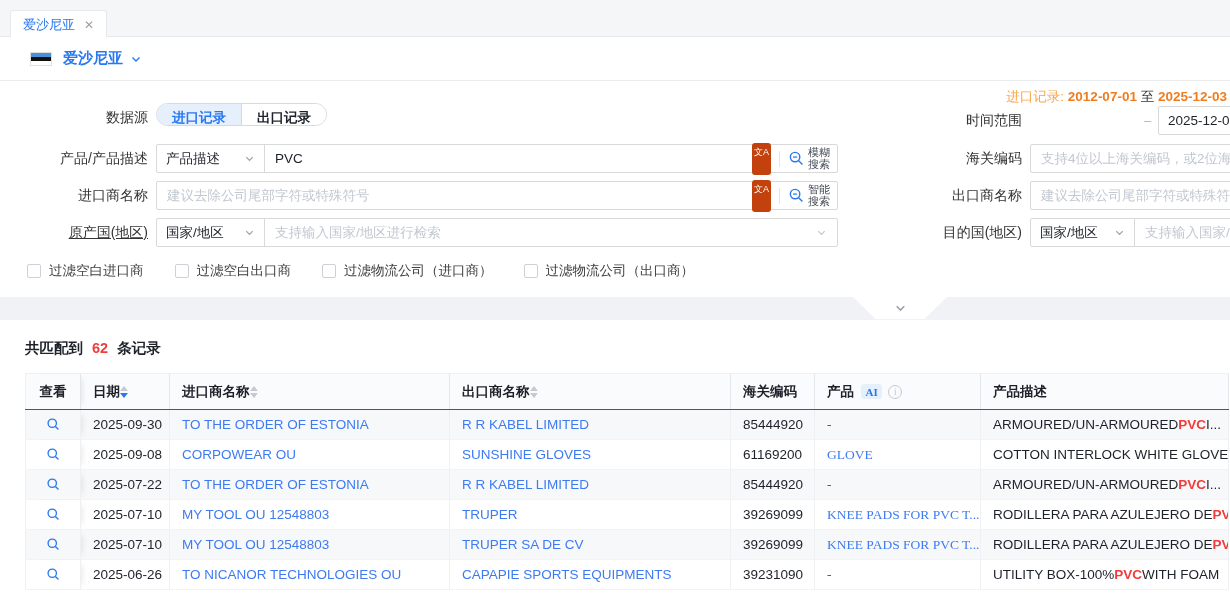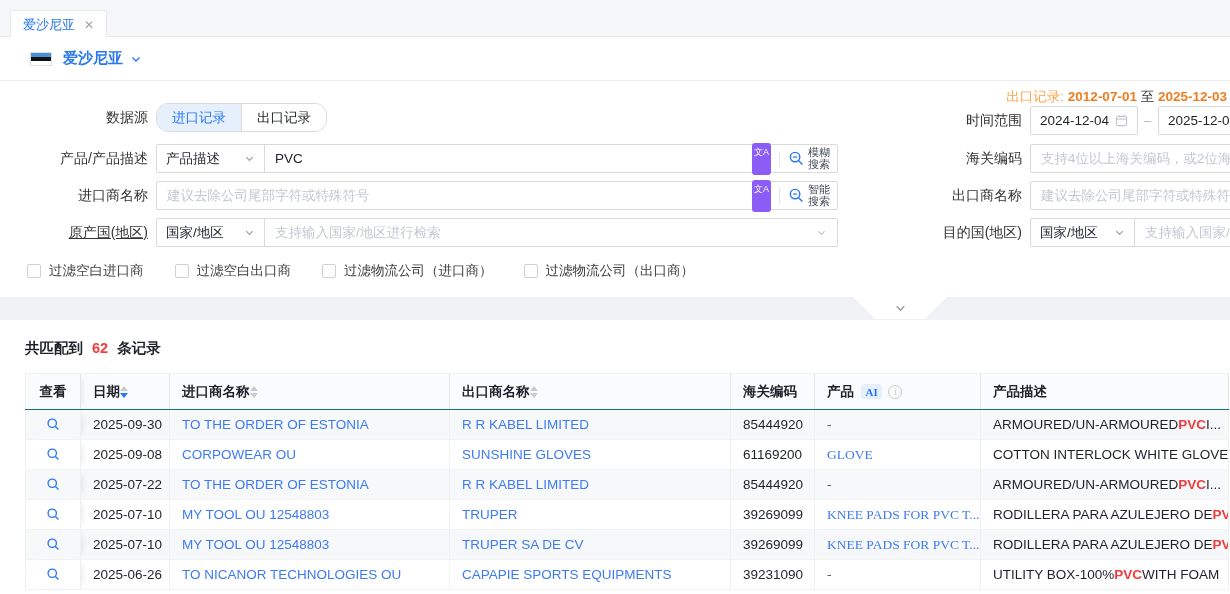--- a/index.html
+++ b/index.html
@@ -27,42 +27,42 @@
 
   
   .filter { position:absolute; left:0; top:82px; width:100%; height:215px; background:#fff; }
   .upd { position:absolute; top:6px; right:3px; font-size:13.5px; }
   .upd .ul { color:#f7a54a; }
   .upd .ud { color:#ee7d1f; font-weight:bold; }
   .upd .uz { color:#333; }
   .flabel { position:absolute; width:148px; text-align:right; font-size:14px; color:#333; line-height:28px; }
   .flabel-r { position:absolute; left:924px; width:98px; text-align:right; font-size:14px; color:#333; line-height:28px; }
 
-  .seg { position:absolute; left:156px; top:21px; height:29px; display:flex;
-    border:1px solid #d9d9d9; border-radius:12px; overflow:hidden; }
+  .seg { position:absolute; left:156px; top:21px; height:23px; display:flex;
+    border:1px solid #d9d9d9; border-radius:12px; overflow:hidden;font-weight:bold; }
   .seg > div { padding:0 15px; line-height:27px; font-size:13.5px; cursor:pointer; background:#fff; }
   .seg .on { background:#e6f0fd; color:#2878f0; }
   .seg .off { border-left:1px solid #d9d9d9; color:#1d2129; }
 
   .datebox { position:absolute; height:29px; border:1px solid #d9d9d9; border-radius:2px;
     background:#fff; display:flex; align-items:center; padding:0 9px; font-size:13.5px; color:#1d2129; }
   .datebox .cal { margin-left:auto; display:flex; }
   .dash { position:absolute; color:#aeb3bb; font-size:13px; line-height:29px; }
 
   .fgroup { position:absolute; left:156px; width:682px; height:29px; border:1px solid #d9d9d9;
     border-radius:2px; background:#fff; display:flex; align-items:center; }
   .fgroup-r { position:absolute; left:1030px; width:215px; height:29px; border:1px solid #d9d9d9;
     border-radius:2px; background:#fff; display:flex; align-items:center; }
   .gsel { width:108px; height:100%; border-right:1px solid #d9d9d9; display:flex;
     align-items:center; padding:0 9px; font-size:13.5px; color:#1d2129; cursor:pointer; }
   .gsel .sv { flex:1; }
   .ginput { flex:1; height:100%; border:none; outline:none; padding:0 10px;
     font-size:13.5px; color:#1d2129; font-family:inherit; background:transparent; min-width:0; }
   .ginput::placeholder { color:#c2c7d0; }
-  .trans-ic { width:19px; height:32px; background:#8b5cf6; border-radius:3px; color:#fff;
+  .trans-ic { width:19px; height:32px; background:#c2410c; border-radius:3px; color:#fff;
     font-size:9px; line-height:19px; text-align:center; flex:0 0 auto; cursor:pointer; }
   .vdiv { width:1px; height:16px; background:#e3e5e9; margin:0 8px; flex:0 0 auto; }
   .srch-btn { display:flex; align-items:center; gap:3px; padding-right:7px; cursor:pointer; flex:0 0 auto; }
   .srch-txt { font-size:11px; line-height:11.5px; color:#424a54; }
   .end-chev { margin:0 10px 0 auto; display:flex; flex:0 0 auto; }
 
   .checks { position:absolute; left:27px; top:180px; display:flex; }
   .chk { display:flex; align-items:center; margin-right:31px; cursor:pointer; }
   .chk .box { width:14px; height:14px; border:1px solid #cdd0d6; border-radius:2px; background:#fff; }
   .chk .lbl { margin-left:8px; font-size:13.5px; color:#404040; }
@@ -131,43 +131,32 @@
     <span class="country">爱沙尼亚</span>
     <span class="hdr-chev">
       <svg width="12" height="12" viewBox="0 0 12 12">
           <polyline points="2.5,4.5 6,8 9.5,4.5" fill="none" stroke="#2878f0" stroke-width="1.4"></polyline>
         </svg>
     </span>
   </div>
 
   <div class="filter">
     <div class="upd">
-      <span class="ul">出口记录:</span>
+      <span class="ul">进口记录:</span>
       <span class="ud">2012-07-01</span>
       <span class="uz">至</span>
       <span class="ud">2025-12-03</span>
     </div>
 
     <div class="flabel" style="top:21px;">数据源</div>
     <div class="seg">
       <div class="on">进口记录</div>
       <div class="off">出口记录</div>
     </div>
     <div class="flabel-r" style="top:24px;">时间范围</div>
-    <div class="datebox" style="left:1030px; top:24px; width:108px;">
-      <span>2024-12-04</span>
-      <span class="cal">
-        <svg width="13" height="13" viewBox="0 0 14 14">
-            <rect x="1.5" y="2.5" width="11" height="10" rx="1.5" fill="none" stroke="#c2c7d0" stroke-width="1.2"></rect>
-            <line x1="1.5" y1="5.5" x2="12.5" y2="5.5" stroke="#c2c7d0" stroke-width="1.2"></line>
-            <line x1="4.5" y1="1" x2="4.5" y2="3.5" stroke="#c2c7d0" stroke-width="1.2"></line>
-            <line x1="9.5" y1="1" x2="9.5" y2="3.5" stroke="#c2c7d0" stroke-width="1.2"></line>
-          </svg>
-      </span>
-    </div>
     <div class="dash" style="left:1144px; top:24px;">–</div>
     <div class="datebox" style="left:1158px; top:24px; width:108px;">
       <span>2025-12-03</span>
     </div>
 
     <div class="flabel" style="top:62px;">产品/产品描述</div>
     <div class="fgroup" style="top:62px;">
       <div class="gsel">
         <span class="sv">产品描述</span>
         <svg width="11" height="11" viewBox="0 0 12 12">

